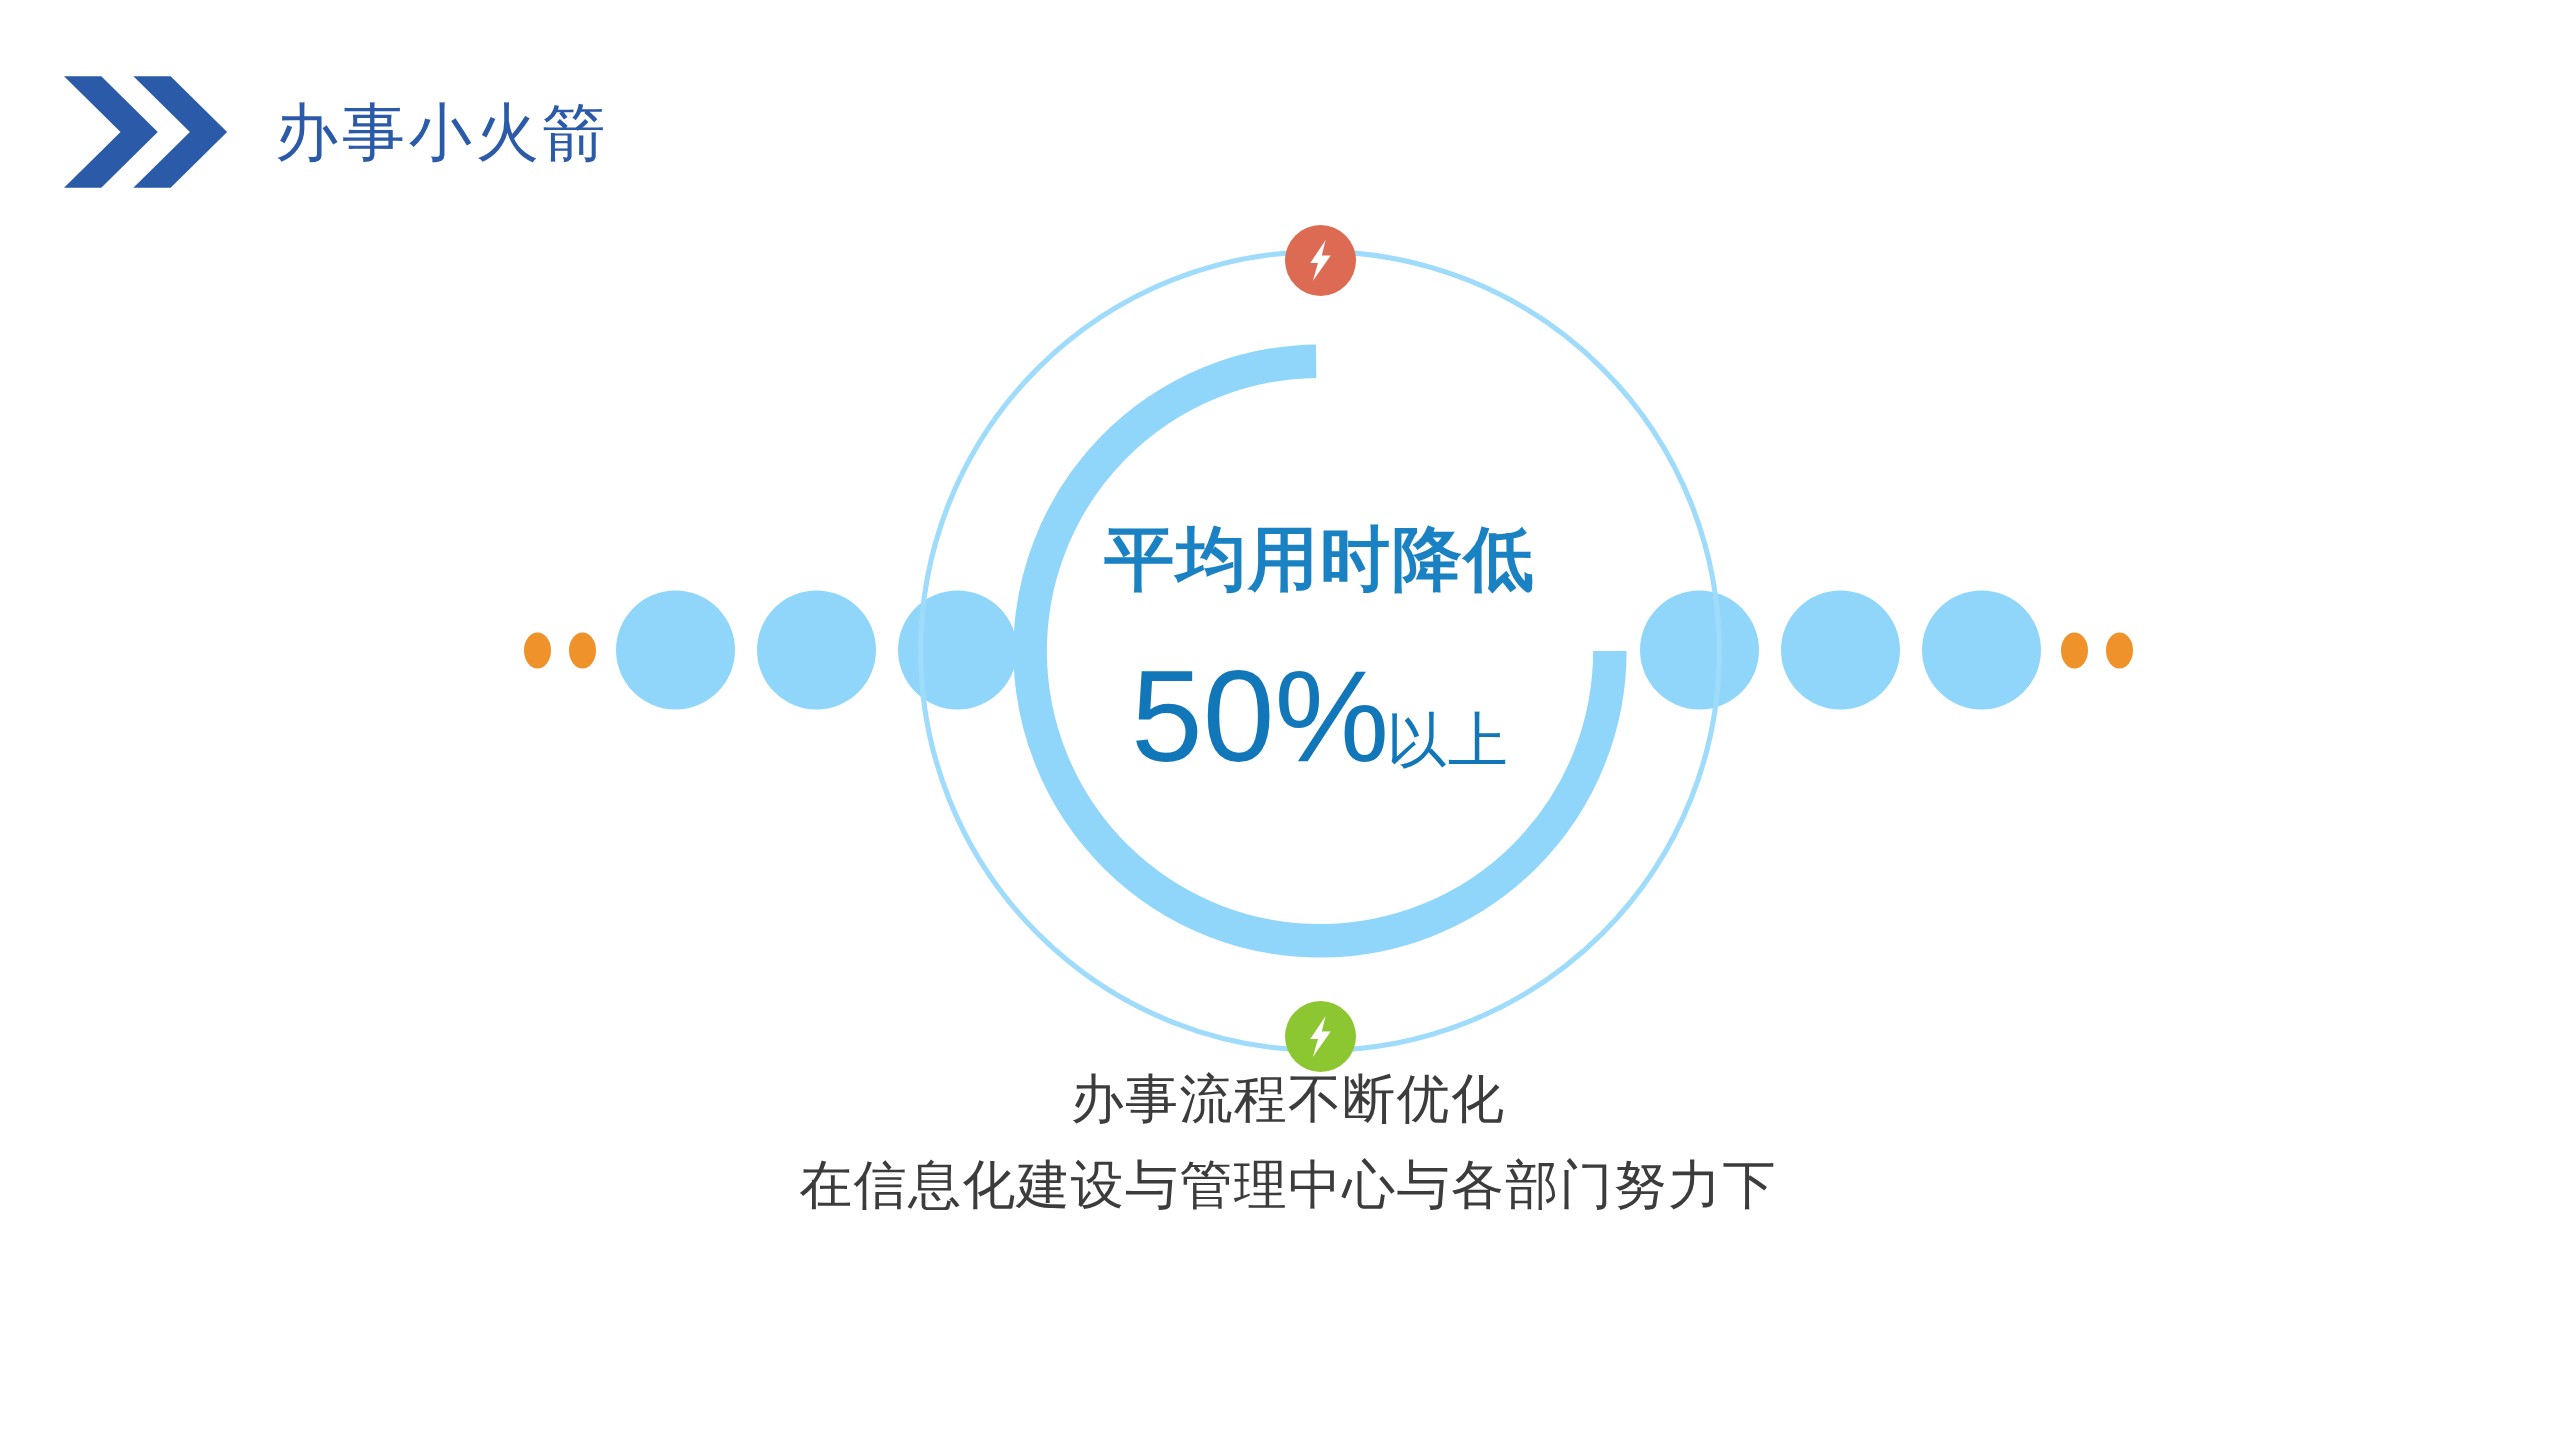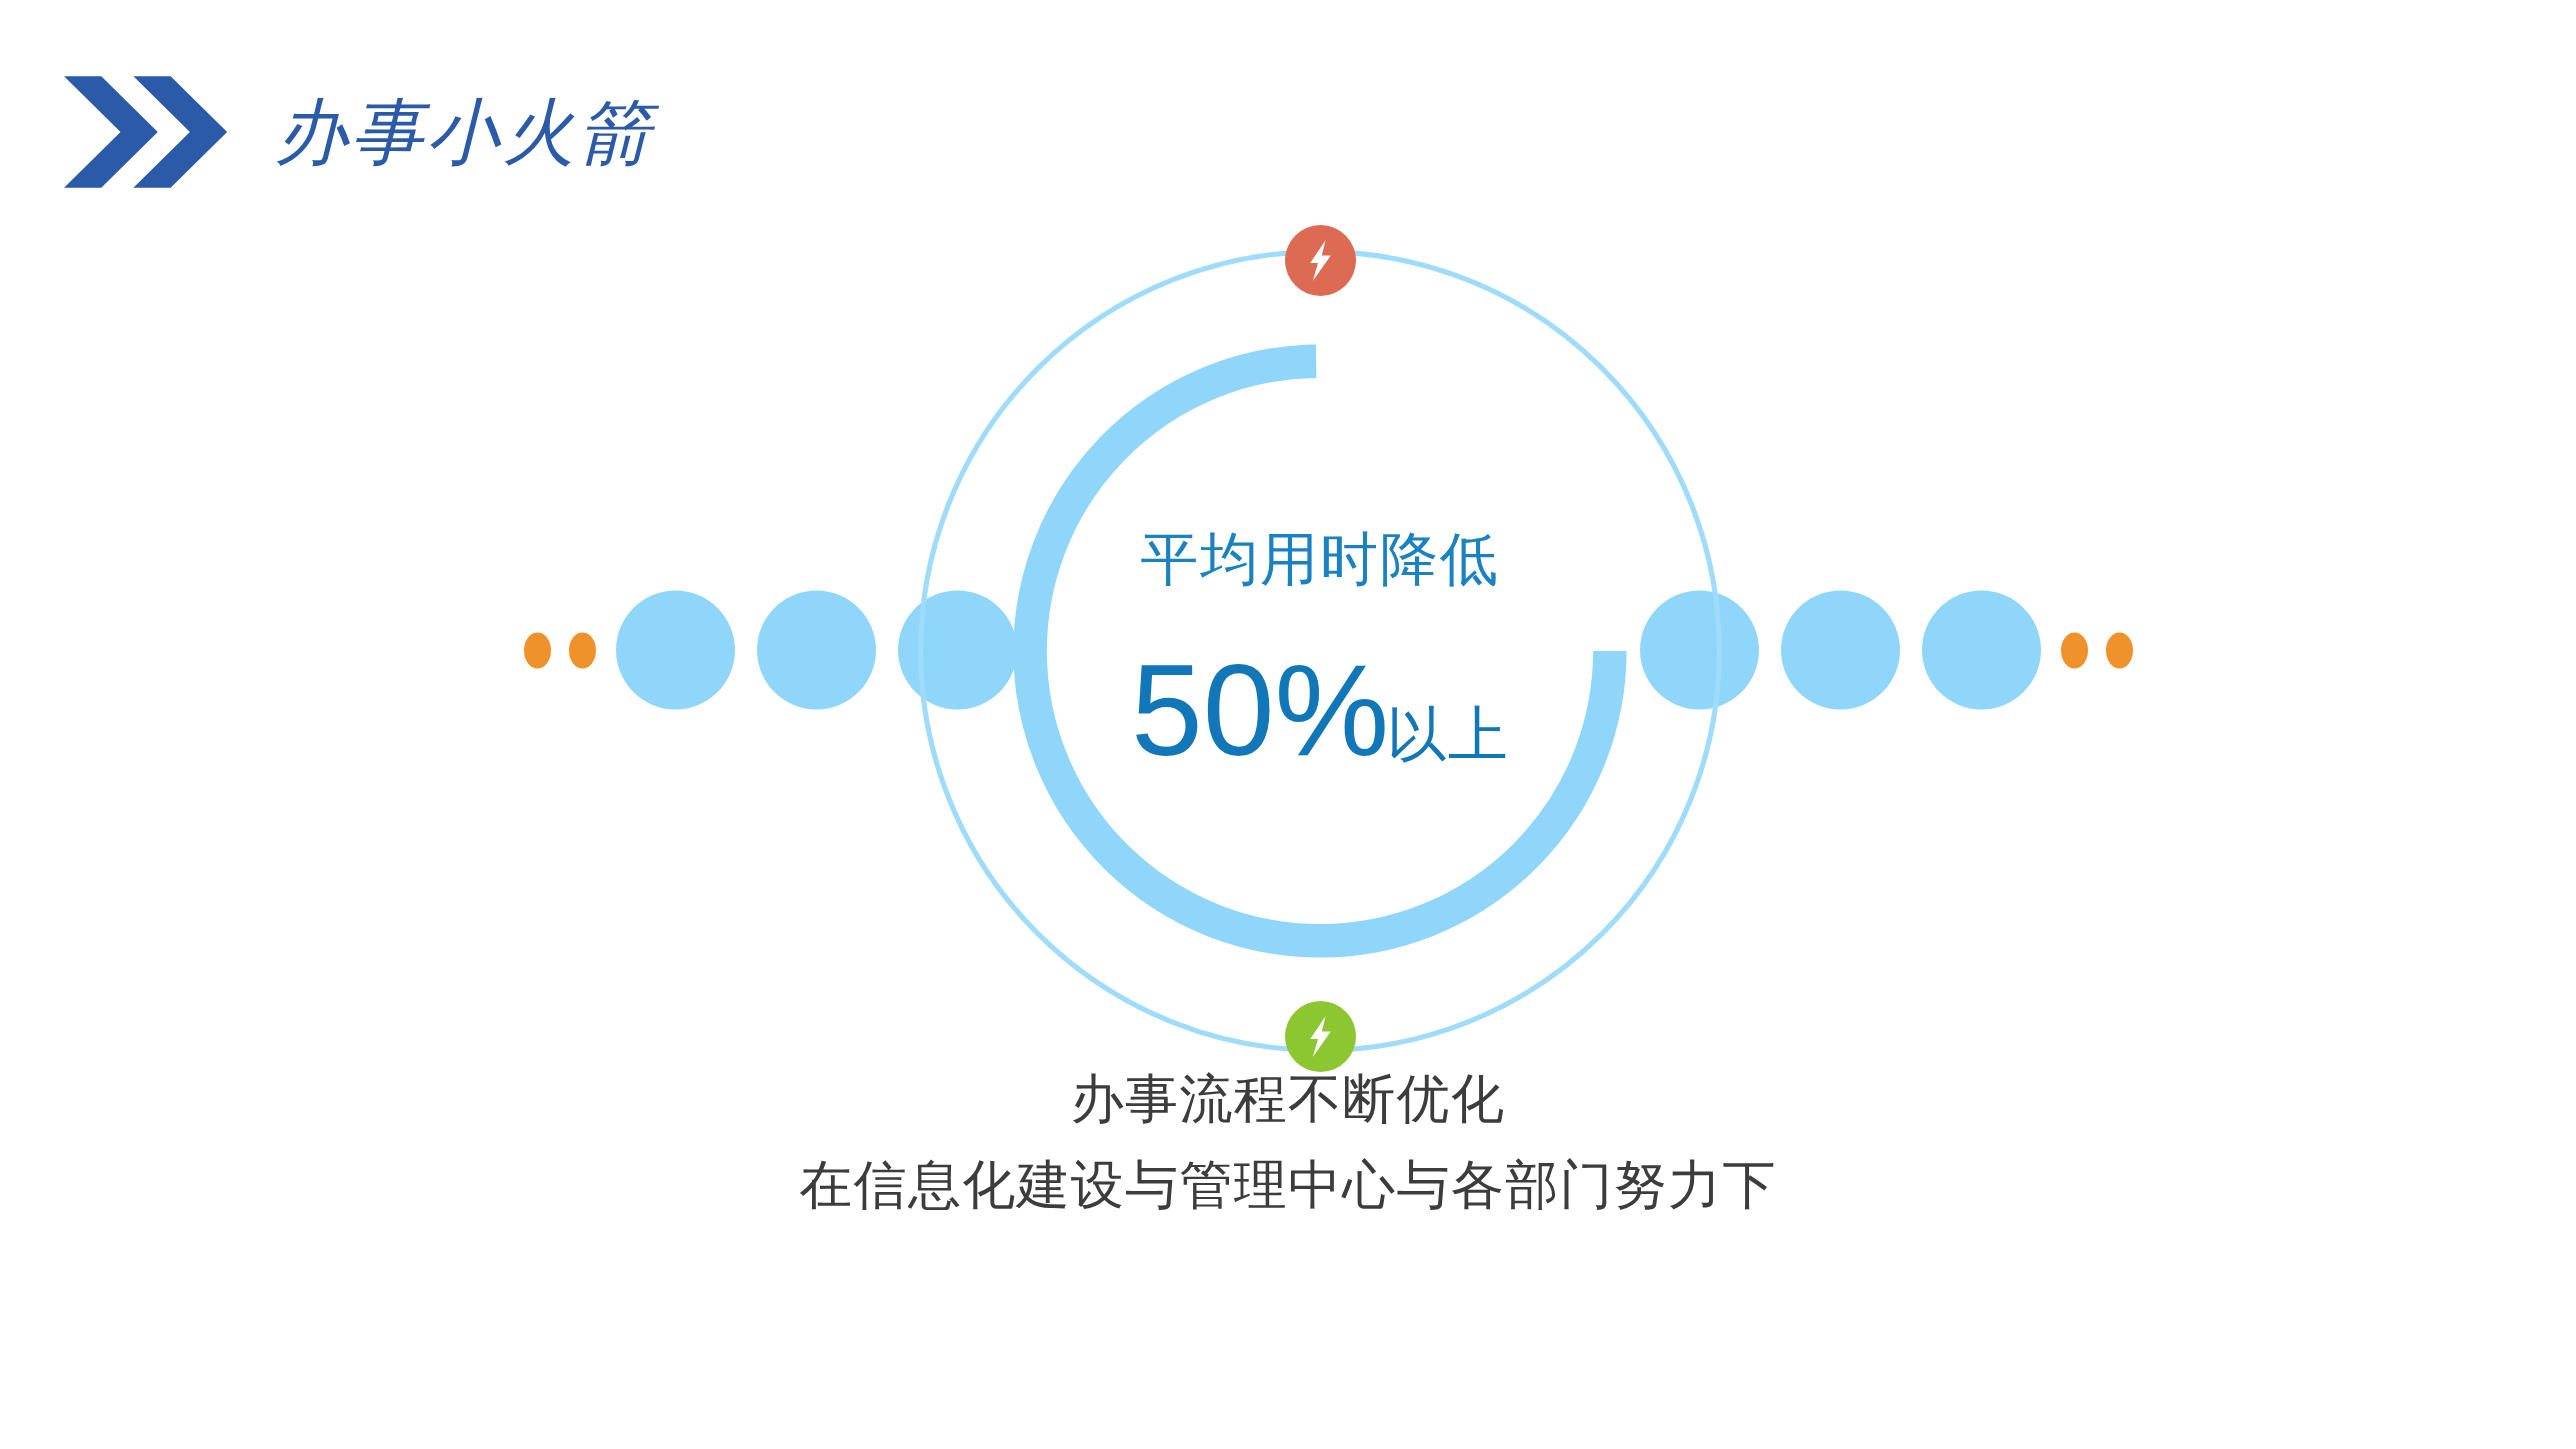--- a/index.html
+++ b/index.html
@@ -23,27 +23,26 @@
     display: flex;
     align-items: center;
     gap: 44px;
   }
   #chevron-icon {
     width: 167px;
     height: 122px;
     display: block;
   }
   #page-title {
-    font-size: 72px;
+    font-size: 63px;
     line-height: 1;
     color: #2B5BA8;
     letter-spacing: 3.9px;
     white-space: nowrap;
     font-weight: 400;
-    font-style: italic;
   }
 
   
   .dot-row {
     position: absolute;
     top: 650px;
     display: flex;
     align-items: center;
     transform: translateY(-50%);
   }
@@ -90,25 +89,26 @@
     top: 213px;
     width: 876px;
     height: 876px;
     display: flex;
     flex-direction: column;
     align-items: center;
     justify-content: center;
     pointer-events: none;
   }
   #metric-label {
-    font-size: 58px;
+    font-size: 70px;
     color: #1A82C3;
     line-height: 1.1;
     letter-spacing: 1.9px;
     margin-bottom: 10.3px;
+    font-weight: bold;
   }
   #metric-value-row {
     display: flex;
     align-items: baseline;
     color: #1177B8;
     line-height: 1;
   }
   #metric-value {
     font-size: 129px;
     letter-spacing: 0px;

